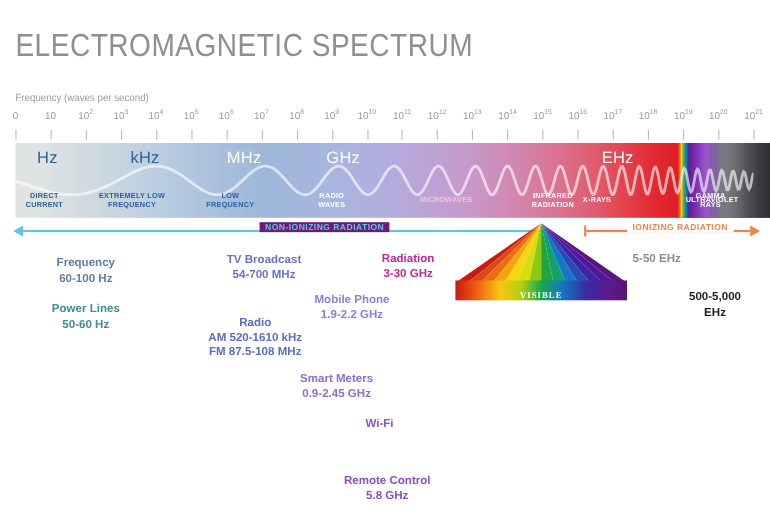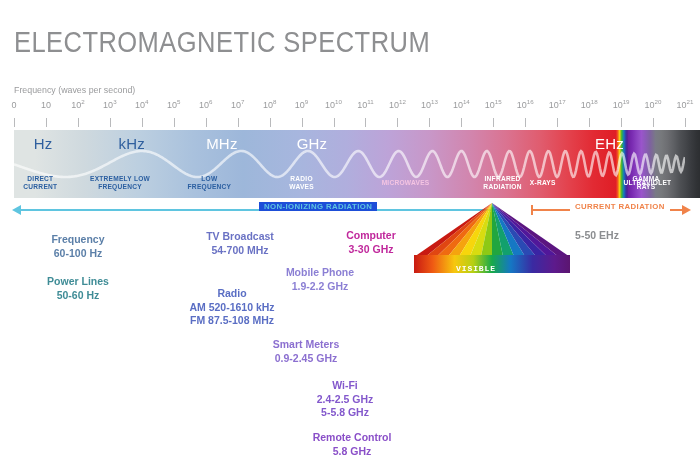--- a/index.html
+++ b/index.html
@@ -86,22 +86,22 @@
     letter-spacing:0.4px;white-space:nowrap;
     font-family:"Liberation Sans Narrow","Liberation Sans",sans-serif;
   }
   .arrowhead{position:absolute;top:5px;width:0;height:0;}
   #divider-tick{position:absolute;top:5px;width:2px;height:10px;background:#f08a54;}
 
   
   #prism{position:absolute;left:398px;top:203px;width:190px;height:82px;}
   #visiblebar-text{
     position:absolute;color:#ffffff;font-size:8px;font-weight:bold;
-    letter-spacing:0.9px;left:78px;top:61px;transform:translateX(-50%);
-    font-family:Liberation Mono, monospace;
+    letter-spacing:0.9px;left:94px;top:61px;transform:translateX(-50%);
+    font-family:Liberation Serif, serif;
   }
 
   
   .callout{
     position:absolute;text-align:center;line-height:13.5px;
     font-size:10.5px;font-weight:bold;transform:translateX(-50%);
     white-space:pre-line;
   }
   .callout .ttl{display:block;}
   .callout .val{display:block;}
@@ -168,21 +168,21 @@
     <div id="band-vis"></div>
     <div id="band-right"></div>
     <svg id="band-svg" viewBox="0 0 671 68" preserveAspectRatio="none">
       <path id="wavepath" fill="none" stroke="#ffffff" stroke-opacity="0.62" stroke-width="2.6" d="M0.0 34.34L1.0 34.69L2.0 35.03L3.0 35.38L4.0 35.73L5.0 36.07L6.0 36.42L7.0 36.77L8.0 37.12L9.0 37.46L10.0 37.81L11.0 38.15L12.0 38.50L13.0 38.84L14.0 39.18L15.0 39.51L16.0 39.85L17.0 40.18L18.0 40.50L19.0 40.83L20.0 41.15L21.0 41.46L22.0 41.77L23.0 42.07L24.0 42.37L25.0 42.66L26.0 42.95L27.0 43.23L28.0 43.50L29.0 43.77L30.0 44.03L31.0 44.27L32.0 44.52L33.0 44.75L34.0 44.97L35.0 45.18L36.0 45.38L37.0 45.58L38.0 45.76L39.0 45.93L40.0 46.09L41.0 46.24L42.0 46.37L43.0 46.50L44.0 46.61L45.0 46.70L46.0 46.79L47.0 46.86L48.0 46.91L49.0 46.96L50.0 46.99L51.0 47.00L52.0 47.00L53.0 46.98L54.0 46.95L55.0 46.90L56.0 46.84L57.0 46.76L58.0 46.66L59.0 46.55L60.0 46.43L61.0 46.28L62.0 46.12L63.0 45.95L64.0 45.76L65.0 45.55L66.0 45.32L67.0 45.08L68.0 44.82L69.0 44.55L70.0 44.26L71.0 43.96L72.0 43.64L73.0 43.30L74.0 42.95L75.0 42.59L76.0 42.21L77.0 41.82L78.0 41.41L79.0 40.99L80.0 40.56L81.0 40.12L82.0 39.66L83.0 39.20L84.0 38.72L85.0 38.23L86.0 37.74L87.0 37.23L88.0 36.72L89.0 36.20L90.0 35.68L91.0 35.15L92.0 34.61L93.0 34.07L94.0 33.53L95.0 32.99L96.0 32.44L97.0 31.90L98.0 31.36L99.0 30.82L100.0 30.28L101.0 29.75L102.0 29.22L103.0 28.70L104.0 28.18L105.0 27.68L106.0 27.18L107.0 26.70L108.0 26.23L109.0 25.77L110.0 25.32L111.0 24.89L112.0 24.48L113.0 24.09L114.0 23.71L115.0 23.36L116.0 23.02L117.0 22.71L118.0 22.42L119.0 22.16L120.0 21.92L121.0 21.70L122.0 21.51L123.0 21.36L124.0 21.22L125.0 21.12L126.0 21.05L127.0 21.01L128.0 21.00L129.0 21.02L130.0 21.08L131.0 21.16L132.0 21.28L133.0 21.43L134.0 21.61L135.0 21.83L136.0 22.08L137.0 22.36L138.0 22.68L139.0 23.02L140.0 23.40L141.0 23.81L142.0 24.25L143.0 24.71L144.0 25.21L145.0 25.73L146.0 26.28L147.0 26.86L148.0 27.46L149.0 28.08L150.0 28.72L151.0 29.38L152.0 30.05L153.0 30.75L154.0 31.45L155.0 32.17L156.0 32.90L157.0 33.63L158.0 34.37L159.0 35.11L160.0 35.85L161.0 36.59L162.0 37.33L163.0 38.05L164.0 38.77L165.0 39.47L166.0 40.16L167.0 40.82L168.0 41.47L169.0 42.10L170.0 42.69L171.0 43.26L172.0 43.80L173.0 44.30L174.0 44.77L175.0 45.20L176.0 45.59L177.0 45.93L178.0 46.23L179.0 46.48L180.0 46.69L181.0 46.84L182.0 46.94L183.0 46.99L184.0 46.99L185.0 46.93L186.0 46.82L187.0 46.65L188.0 46.43L189.0 46.15L190.0 45.82L191.0 45.43L192.0 44.99L193.0 44.49L194.0 43.95L195.0 43.36L196.0 42.72L197.0 42.04L198.0 41.32L199.0 40.55L200.0 39.76L201.0 38.93L202.0 38.07L203.0 37.19L204.0 36.28L205.0 35.36L206.0 34.43L207.0 33.50L208.0 32.56L209.0 31.62L210.0 30.69L211.0 29.78L212.0 28.88L213.0 28.01L214.0 27.17L215.0 26.36L216.0 25.59L217.0 24.86L218.0 24.19L219.0 23.56L220.0 23.00L221.0 22.50L222.0 22.06L223.0 21.70L224.0 21.41L225.0 21.19L226.0 21.06L227.0 21.00L228.0 21.03L229.0 21.14L230.0 21.33L231.0 21.61L232.0 21.97L233.0 22.41L234.0 22.94L235.0 23.54L236.0 24.22L237.0 24.96L238.0 25.78L239.0 26.65L240.0 27.59L241.0 28.57L242.0 29.60L243.0 30.66L244.0 31.76L245.0 32.87L246.0 34.01L247.0 35.14L248.0 36.28L249.0 37.40L250.0 38.50L251.0 39.57L252.0 40.60L253.0 41.58L254.0 42.50L255.0 43.36L256.0 44.15L257.0 44.85L258.0 45.46L259.0 45.98L260.0 46.40L261.0 46.71L262.0 46.91L263.0 47.00L264.0 46.97L265.0 46.82L266.0 46.55L267.0 46.16L268.0 45.66L269.0 45.05L270.0 44.33L271.0 43.50L272.0 42.58L273.0 41.57L274.0 40.48L275.0 39.31L276.0 38.09L277.0 36.82L278.0 35.52L279.0 34.19L280.0 32.86L281.0 31.53L282.0 30.22L283.0 28.95L284.0 27.72L285.0 26.56L286.0 25.48L287.0 24.48L288.0 23.59L289.0 22.82L290.0 22.17L291.0 21.66L292.0 21.29L293.0 21.07L294.0 21.00L295.0 21.09L296.0 21.35L297.0 21.76L298.0 22.32L299.0 23.04L300.0 23.90L301.0 24.89L302.0 26.01L303.0 27.24L304.0 28.56L305.0 29.97L306.0 31.43L307.0 32.94L308.0 34.47L309.0 36.00L310.0 37.51L311.0 38.98L312.0 40.38L313.0 41.70L314.0 42.91L315.0 43.99L316.0 44.93L317.0 45.71L318.0 46.32L319.0 46.74L320.0 46.96L321.0 46.98L322.0 46.80L323.0 46.41L324.0 45.82L325.0 45.04L326.0 44.06L327.0 42.92L328.0 41.62L329.0 40.19L330.0 38.64L331.0 37.01L332.0 35.31L333.0 33.59L334.0 31.86L335.0 30.16L336.0 28.53L337.0 26.98L338.0 25.56L339.0 24.29L340.0 23.20L341.0 22.31L342.0 21.63L343.0 21.20L344.0 21.01L345.0 21.08L346.0 21.40L347.0 21.98L348.0 22.81L349.0 23.88L350.0 25.15L351.0 26.63L352.0 28.26L353.0 30.02L354.0 31.88L355.0 33.79L356.0 35.72L357.0 37.62L358.0 39.45L359.0 41.16L360.0 42.71L361.0 44.08L362.0 45.21L363.0 46.09L364.0 46.68L365.0 46.97L366.0 46.95L367.0 46.61L368.0 45.96L369.0 45.00L370.0 43.77L371.0 42.28L372.0 40.57L373.0 38.68L374.0 36.66L375.0 34.56L376.0 32.43L377.0 30.34L378.0 28.34L379.0 26.48L380.0 24.82L381.0 23.41L382.0 22.30L383.0 21.51L384.0 21.08L385.0 21.02L386.0 21.35L387.0 22.05L388.0 23.12L389.0 24.52L390.0 26.22L391.0 28.16L392.0 30.30L393.0 32.56L394.0 34.88L395.0 37.18L396.0 39.40L397.0 41.44L398.0 43.25L399.0 44.76L400.0 45.91L401.0 46.67L402.0 46.99L403.0 46.86L404.0 46.28L405.0 45.27L406.0 43.85L407.0 42.06L408.0 39.98L409.0 37.66L410.0 35.20L411.0 32.68L412.0 30.20L413.0 27.85L414.0 25.73L415.0 23.91L416.0 22.49L417.0 21.52L418.0 21.04L419.0 21.09L420.0 21.67L421.0 22.75L422.0 24.31L423.0 26.29L424.0 28.60L425.0 31.16L426.0 33.85L427.0 36.56L428.0 39.17L429.0 41.56L430.0 43.63L431.0 45.26L432.0 46.39L433.0 46.95L434.0 46.90L435.0 46.24L436.0 45.00L437.0 43.22L438.0 40.98L439.0 38.39L440.0 35.57L441.0 32.65L442.0 29.79L443.0 27.14L444.0 24.82L445.0 22.97L446.0 21.69L447.0 21.06L448.0 21.12L449.0 21.88L450.0 23.30L451.0 25.32L452.0 27.84L453.0 30.71L454.0 33.78L455.0 36.88L456.0 39.83L457.0 42.45L458.0 44.59L459.0 46.10L460.0 46.89L461.0 46.91L462.0 46.13L463.0 44.59L464.0 42.38L465.0 39.64L466.0 36.52L467.0 33.22L468.0 29.96L469.0 26.95L470.0 24.39L471.0 22.47L472.0 21.31L473.0 21.01L474.0 21.61L475.0 23.07L476.0 25.31L477.0 28.18L478.0 31.47L479.0 34.97L480.0 38.41L481.0 41.54L482.0 44.12L483.0 45.96L484.0 46.90L485.0 46.85L486.0 45.81L487.0 43.84L488.0 41.09L489.0 37.75L490.0 34.10L491.0 30.43L492.0 27.03L493.0 24.19L494.0 22.16L495.0 21.12L496.0 21.17L497.0 22.32L498.0 24.50L499.0 27.52L500.0 31.13L501.0 35.01L502.0 38.82L503.0 42.21L504.0 44.85L505.0 46.51L506.0 46.99L507.0 46.25L508.0 44.33L509.0 41.41L510.0 37.75L511.0 33.70L512.0 29.66L513.0 26.04L514.0 23.21L515.0 21.47L516.0 21.02L517.0 21.92L518.0 24.09L519.0 27.33L520.0 31.30L521.0 35.58L522.0 39.71L523.0 43.23L524.0 45.73L525.0 46.92L526.0 46.65L527.0 44.93L528.0 41.92L529.0 37.98L530.0 33.55L531.0 29.15L532.0 25.31L533.0 22.52L534.0 21.12L535.0 21.31L536.0 23.10L537.0 26.27L538.0 30.44L539.0 35.09L540.0 39.62L541.0 43.44L542.0 46.01L543.0 47.00L544.0 46.22L545.0 43.78L546.0 39.98L547.0 35.32L548.0 30.46L549.0 26.08L550.0 22.81L551.0 21.15L552.0 21.35L553.0 23.42L554.0 27.08L555.0 31.79L556.0 36.86L557.0 41.51L558.0 45.03L559.0 46.83L560.0 46.63L561.0 44.41L562.0 40.51L563.0 35.53L564.0 30.28L565.0 25.65L566.0 22.42L567.0 21.13L568.0 22.04L569.0 24.99L570.0 29.50L571.0 34.78L572.0 39.92L573.0 43.98L574.0 46.25L575.0 46.29L576.0 44.08L577.0 40.01L578.0 34.83L579.0 29.50L580.0 25.05L581.0 22.34L582.0 21.89L583.0 23.81L584.0 27.74L585.0 32.91L586.0 38.28L587.0 42.76L588.0 45.43L589.0 45.72L590.0 43.55L591.0 39.38L592.0 34.08L593.0 28.78L594.0 24.63L595.0 22.56L596.0 23.03L597.0 25.95L598.0 30.68L599.0 36.14L600.0 41.09L601.0 44.37L602.0 45.20L603.0 43.38L604.0 39.33L605.0 34.01L606.0 28.71L607.0 24.74L608.0 23.09L609.0 24.18L610.0 27.74L611.0 32.89L612.0 38.30L613.0 42.56L614.0 44.55L615.0 43.73L616.0 40.31L617.0 35.20L618.0 29.80L619.0 25.58L620.0 23.73L621.0 24.77L622.0 28.42L623.0 33.64L624.0 38.94L625.0 42.76L626.0 43.99L627.0 42.24L628.0 38.03L629.0 32.63L630.0 27.68L631.0 24.71L632.0 24.66L633.0 27.54L634.0 32.45L635.0 37.82L636.0 41.92L637.0 43.41L638.0 41.79L639.0 37.59L640.0 32.21L641.0 27.49L642.0 25.02L643.0 25.68L644.0 29.22L645.0 34.43L646.0 39.44L647.0 42.46L648.0 42.40L649.0 39.27L650.0 34.23L651.0 29.14L652.0 25.92L653.0 25.80L654.0 28.81L655.0 33.80L656.0 38.82L657.0 41.91L658.0 41.82L659.0 38.60L660.0 33.55L661.0 28.73L662.0 26.13L663.0 26.83L664.0 30.53L665.0 35.67L666.0 40.04L667.0 41.76L668.0 40.08L669.0 35.74L670.0 30.67L671.0 27.15"></path>
     </svg>
     <div id="band-units">
         <div class="unitlabel dark" style="left: 4.2%; top: 5px;">Hz</div>
         <div class="unitlabel dark" style="left: 17%; top: 5px;">kHz</div>
         <div class="unitlabel" style="left: 30%; top: 5px;">MHz</div>
         <div class="unitlabel" style="left: 43%; top: 5px;">GHz</div>
-        <div class="unitlabel" style="left: 79%; top: 5px; margin-left: 48px;">EHz</div>
+        <div class="unitlabel" style="left: 79%; top: 5px;">EHz</div>
       </div>
     <div id="band-names">
         <div class="bandname blue" style="left: 3.8%; top: 45px;">DIRECT
 CURRENT</div>
         <div class="bandname blue" style="left: 15.3%; top: 45px;">EXTREMELY LOW
 FREQUENCY</div>
         <div class="bandname blue" style="left: 28.2%; top: 45px;">LOW
 FREQUENCY</div>
         <div class="bandname" style="left: 41.5%; top: 45px;">RADIO
 WAVES</div>
@@ -192,25 +192,25 @@
         <div class="bandname" style="left: 91.4%; top: 49px;">ULTRAVIOLET</div>
         <div class="bandname" style="left: 76.3%; top: 49px;">X-RAYS</div>
         <div class="bandname" style="left: 91.2%; top: 45px;">GAMMA
 RAYS</div>
       </div>
   </div>
 
   <div id="arrowrow">
     <div class="arrowline" id="ni-line" style="left: 20px; width: 475px; background: rgb(95, 197, 224);"></div>
     <div class="arrowhead" id="ni-head" style="left: 12px; border-top: 5px solid transparent; border-bottom: 5px solid transparent; border-right: 9px solid rgb(95, 197, 224);"></div>
-    <div class="arrowtext" id="ni-text" style="left: 259px; color: rgb(95, 197, 224); background: #1d4ed8; padding: 0px 5px;">NON-IONIZING RADIATION</div>
+    <div class="arrowtext" id="ni-text" style="left: 236px; color: rgb(95, 197, 224); background: #701a75; padding: 0px 5px;">NON-IONIZING RADIATION</div>
     <div id="divider-tick" style="left: 531px; background: rgb(240, 131, 74);"></div>
     <div class="arrowline" id="io-line" style="left: 533px; width: 149px; background: rgb(240, 131, 74);"></div>
     <div class="arrowhead" id="io-head" style="left: 682px; border-top: 5px solid transparent; border-bottom: 5px solid transparent; border-left: 9px solid rgb(240, 131, 74);"></div>
-    <div class="arrowtext" id="io-text" style="left: 570px; color: rgb(240, 131, 74); background: rgb(255, 255, 255); padding: 0px 5px;">CURRENT RADIATION</div>
+    <div class="arrowtext" id="io-text" style="left: 570px; color: rgb(240, 131, 74); background: rgb(255, 255, 255); padding: 0px 5px;">IONIZING RADIATION</div>
   </div>
 
   <div id="prism">
     <svg width="190" height="82" viewBox="0 0 190 82">
       <defs>
         <linearGradient id="visbar" x1="0" y1="0" x2="1" y2="0">
           <stop offset="0%" stop-color="#c81a12"></stop>
           <stop offset="12%" stop-color="#ef5a13"></stop>
           <stop offset="26%" stop-color="#f7c70e"></stop>
           <stop offset="38%" stop-color="#b6cf12"></stop>
@@ -243,21 +243,20 @@
   </div>
 
   <div id="callouts">
       <div class="callout" style="left: 78px; top: 233px; color: rgb(91, 127, 168);"><span class="ttl">Frequency</span><span class="val">60-100 Hz</span></div>
       <div class="callout" style="left: 78px; top: 275px; color: rgb(63, 140, 150);"><span class="ttl">Power Lines</span><span class="val">50-60 Hz</span></div>
       <div class="callout" style="left: 240px; top: 230px; color: rgb(106, 114, 196);"><span class="ttl">TV Broadcast</span><span class="val">54-700 MHz</span></div>
       <div class="callout" style="left: 320px; top: 266px; color: rgb(139, 127, 212);"><span class="ttl">Mobile Phone</span><span class="val">1.9-2.2 GHz</span></div>
       <div class="callout" style="left: 232px; top: 287px; color: rgb(90, 110, 196);"><span class="ttl">Radio</span><span class="val">AM 520-1610 kHz
 FM 87.5-108 MHz</span></div>
       <div class="callout" style="left: 306px; top: 338px; color: rgb(139, 111, 208);"><span class="ttl">Smart Meters</span><span class="val">0.9-2.45 GHz</span></div>
-      <div class="callout" style="left: 345px; top: 379px; color: rgb(131, 88, 204);"><span class="ttl">Wi-Fi</span><span class="val">2.4-2.5 GHz
-5-5.8 GHz</span></div>
+      <div class="callout" style="left: 345px; top: 379px; color: rgb(131, 88, 204);"><span class="ttl">Wi-Fi</span></div>
       <div class="callout" style="left: 352px; top: 431px; color: rgb(138, 79, 200);"><span class="ttl">Remote Control</span><span class="val">5.8 GHz</span></div>
-      <div class="callout" style="left: 371px; top: 229px; color: rgb(192, 40, 156);"><span class="ttl">Computer</span><span class="val">3-30 GHz</span></div>
+      <div class="callout" style="left: 371px; top: 229px; color: rgb(192, 40, 156);"><span class="ttl">Radiation</span><span class="val">3-30 GHz</span></div>
       <div class="callout" style="left: 597px; top: 229px; color: rgb(139, 141, 144);"><span class="val">5-50 EHz</span></div>
-      <div class="callout" style="left: 650px; top: 264px; color: rgb(29, 31, 34);"></div>
+      <div class="callout" style="left: 650px; top: 264px; color: rgb(29, 31, 34);"><span class="val">500-5,000 EHz</span></div>
     </div>
 
 </div>
 
 </body></html>

